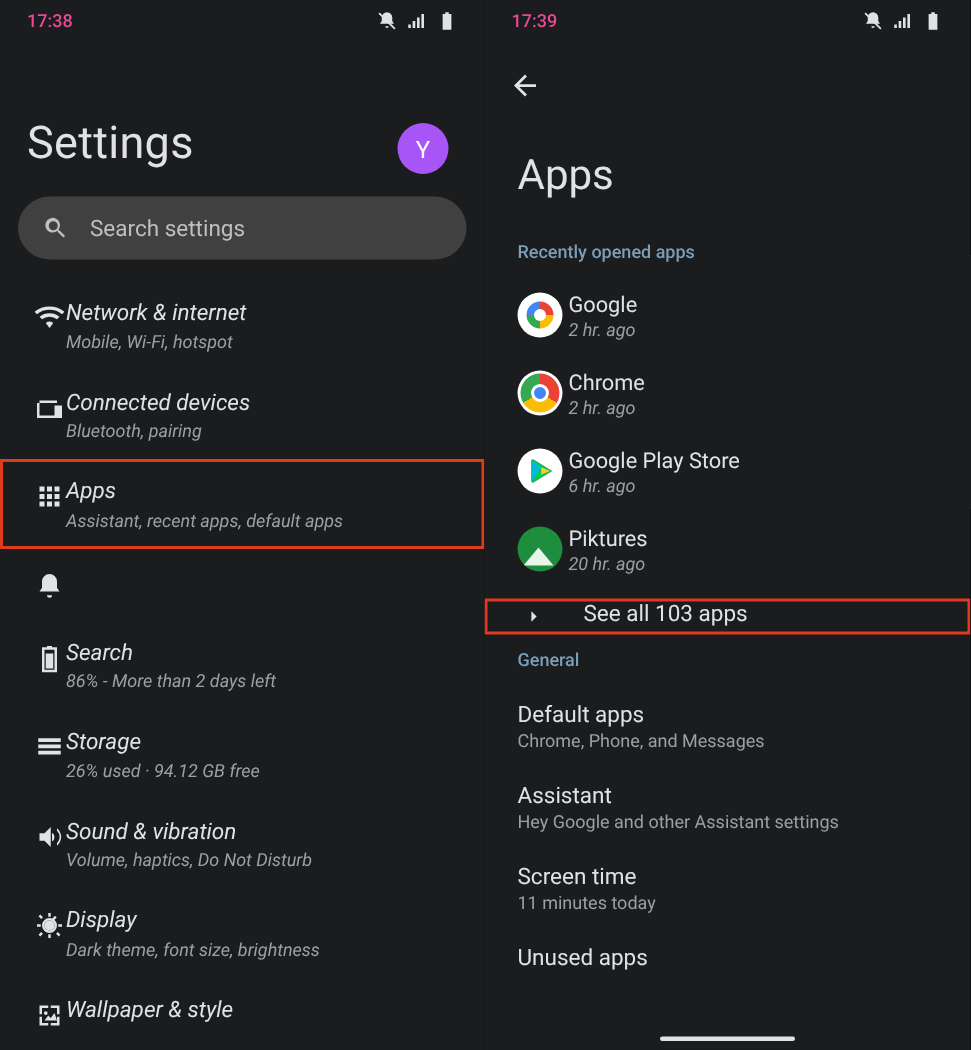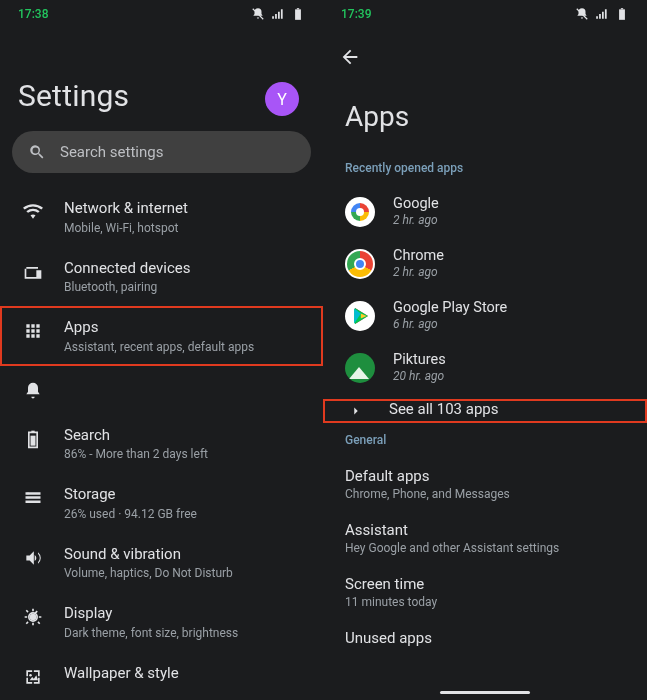--- a/index.html
+++ b/index.html
@@ -3,45 +3,45 @@
 <meta charset="utf-8">
 <style>
   * { margin:0; padding:0; box-sizing:border-box; font-family: Roboto, -apple-system, "Segoe UI", sans-serif; }
   body { background:#000; width:647px; height:700px; overflow:hidden; position:relative; }
 
   .screen { position:absolute; top:0; height:700px; width:323px; background:#1b1c1e; color:#e1e2e5; overflow:hidden; }
   #screen-left  { left:0; }
   #screen-right { left:323px; width:324px; }
 
   
-  .status-bar { height:28px; display:flex; align-items:center; justify-content:space-between; padding:4px 18px; font-size:12px; font-weight:500; color:#22c55e; }
+  .status-bar { height:28px; display:flex; align-items:center; justify-content:space-between; padding:4px 18px; font-size:12px; font-weight:500; color:#ec4899; }
   .status-icons { display:flex; align-items:center; gap:6px; }
   .status-icons svg { width:14px; height:14px; fill:#e1e2e5; }
 
   
   .avatar { position:absolute; right:24px; top:82px; width:34px; height:34px; border-radius:50%; background:#a855f7; color:#fff; display:flex; align-items:center; justify-content:center; font-size:16px; font-weight:400; }
   .big-title { font-size:30px; font-weight:400; padding:50px 0 18px 18px; letter-spacing:.2px; }
 
   .search-pill { margin:0 12px 14px 12px; height:42px; border-radius:26px; background:#404040; display:flex; align-items:center; padding:4px 16px; gap:14px; color:#bdbfc3; font-size:15px; }
   .search-pill svg { width:18px; height:18px; fill:#bdbfc3; flex:none; }
 
-  .setting-row { display:flex; align-items:flex-start; gap:20px; padding:12px 14px 12px 22px; cursor:pointer; }
+  .setting-row { display:flex; align-items:flex-start; padding:12px 14px 12px 22px; cursor:pointer;font-style:italic; }
   .setting-row .ico { width:22px; height:22px; flex:none; display:flex; align-items:center; justify-content:center; margin-top:2px; }
   .setting-row .ico svg { width:20px; height:20px; fill:#e1e2e5; }
   .setting-row .txt .lbl { font-size:15px; color:#e1e2e5; line-height:1.3; }
   .setting-row .txt .sub { font-size:12px; color:#9aa0a6; margin-top:2px; }
   .setting-row.highlight { outline:2px solid #e03a1f; outline-offset:-2px; }
 
   
   .back-row { padding:18px 0 0 16px; }
   .back-row svg { width:22px; height:22px; fill:#e1e2e5; }
   .right-title { font-size:28px; font-weight:400; padding:28px 0 24px 22px; }
   .section-label { font-size:12px; color:#7b9fb9; padding:4px 0 10px 22px; font-weight:500; }
 
-  .app-row { display:flex; align-items:flex-end; gap:18px; padding:10px 22px; cursor:pointer; }
+  .app-row { display:flex; align-items:flex-start; gap:4px; padding:10px 22px; cursor:pointer; }
   .app-row .aicon { width:30px; height:30px; border-radius:50%; flex:none; display:flex; align-items:center; justify-content:center; position:relative; overflow:hidden; }
   .app-row .atxt .albl { font-size:14.5px; color:#e1e2e5; }
   .app-row .atxt .asub { font-size:12px; color:#9aa0a6; margin-top:1px;font-style:italic; }
 
   .see-all { display:flex; align-items:flex-start; gap:22px; padding:1px 22px; cursor:pointer; outline:2px solid #e03a1f; outline-offset:-2px; margin:6px 0; }
   .see-all .chev { width:22px; height:22px; display:flex; align-items:center; justify-content:center; }
   .see-all .chev svg { width:14px; height:14px; fill:#e1e2e5; }
   .see-all .slbl { font-size:15px; }
 
   .gen-row { padding:10px 22px; cursor:pointer; }

